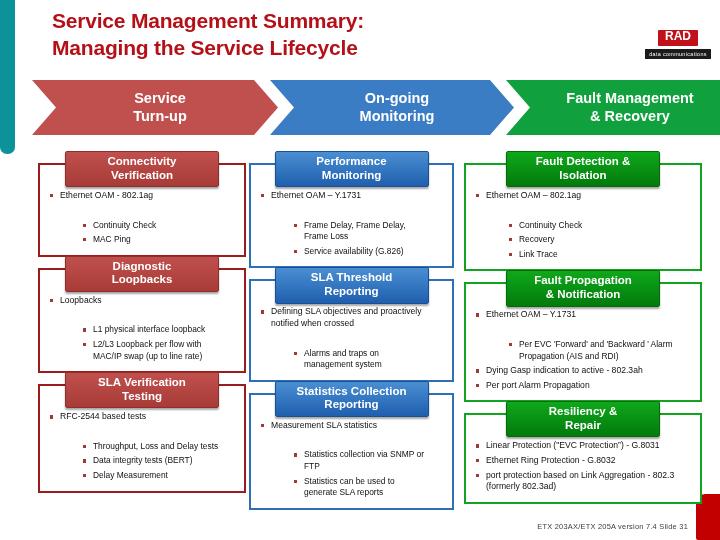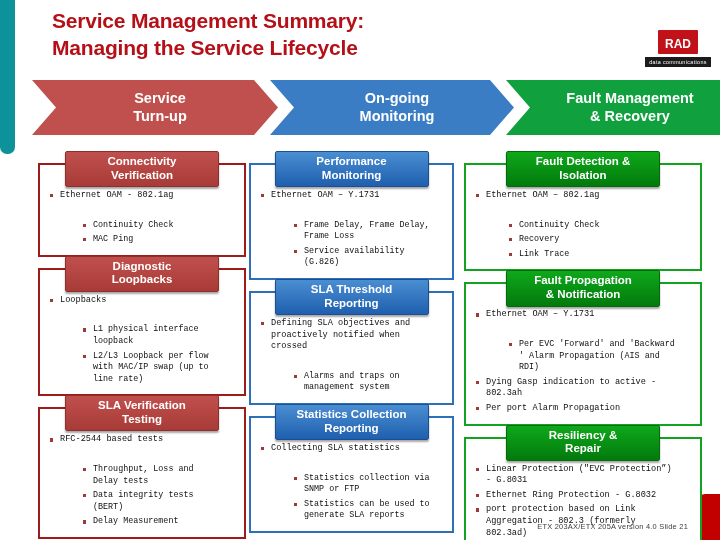--- a/index.html
+++ b/index.html
@@ -30,21 +30,21 @@
     letter-spacing:-0.2px;
   }
   
   #logo{
     position:absolute;left:645px;top:30px;width:66px;height:38px;
     display:flex;flex-direction:column;align-items:center;justify-content:flex-start;
   }
   #logo .logo-mark{
     background:#c1121a;color:#ffffff;font-weight:bold;
     font-size:12px;letter-spacing:0px;line-height:1;
-    padding:8px 7px 4px 7px;border-radius:1px;
+    padding:0 7px 4px 7px;border-radius:1px;
     font-family:"Liberation Sans", sans-serif;
   }
   #logo .logo-sub{
     margin-top:3px;background:#1b1b1b;color:#ffffff;
     font-size:5.4px;letter-spacing:0.35px;
     padding:2px 4px;white-space:nowrap;
   }
   
   #chevrons{
     position:absolute;left:32px;top:80px;width:672px;height:69px;
@@ -67,21 +67,20 @@
   #col-blue {left:249px;width:205px;}
   #col-green{left:464px;width:238px;}
 
   .card{position:relative;margin-bottom:11px;}
   .card-frame{
     border:2.5px solid #9e1b1b;
     background:#ffffff;
     padding:21px 20px 6px 4px;
     min-height:72px;
     box-sizing:border-box;
-    font-family:Liberation Mono, monospace;
   }
   #col-blue  .card-frame{border-color:#2e6fba;}
   #col-green .card-frame{border-color:#12a321;}
 
   .card-head{
     position:absolute;left:50%;top:-12px;transform:translateX(-50%);
     min-width:130px;padding:3px 11px 4px 11px;
     border-radius:2px;
     color:#ffffff;font-weight:bold;font-size:11.5px;line-height:1.18;
     text-align:center;white-space:nowrap;
@@ -208,21 +207,21 @@
           <li><span>Defining SLA objectives and proactively notified when crossed</span><ul class="lv2">
               <li>Alarms and traps on management system</li>
             </ul></li>
         </ul>
       </div>
       <div class="card-head"><span>SLA Threshold</span><br><span>Reporting</span></div>
     </div>
     <div class="card">
       <div class="card-frame">
         <ul class="lv1">
-          <li><span>Collecting SLA statistics</span><ul class="lv2">
+          <li><span>Measurement SLA statistics</span><ul class="lv2">
               <li>Statistics collection via SNMP or FTP</li>
               <li>Statistics can be used to generate SLA reports</li>
             </ul></li>
         </ul>
       </div>
       <div class="card-head"><span>Statistics Collection</span><br><span>Reporting</span></div>
     </div>
   </div>
 <div class="column" id="col-green">
     <div class="card">
@@ -254,13 +253,13 @@
         <ul class="lv1">
           <li><span>Linear Protection ("EVC Protection”)  - G.8031</span></li>
           <li><span>Ethernet Ring Protection - G.8032</span></li>
           <li><span>port protection based on Link Aggregation - 802.3 (formerly 802.3ad)</span></li>
         </ul>
       </div>
       <div class="card-head"><span>Resiliency &amp;</span><br><span>Repair</span></div>
     </div>
   </div>
 
-<div id="footer">ETX 203AX/ETX 205A version 4.0  Slide 21</div>
+<div id="footer">ETX 203AX/ETX 205A version 7.4  Slide 31</div>
 
 </body></html>

